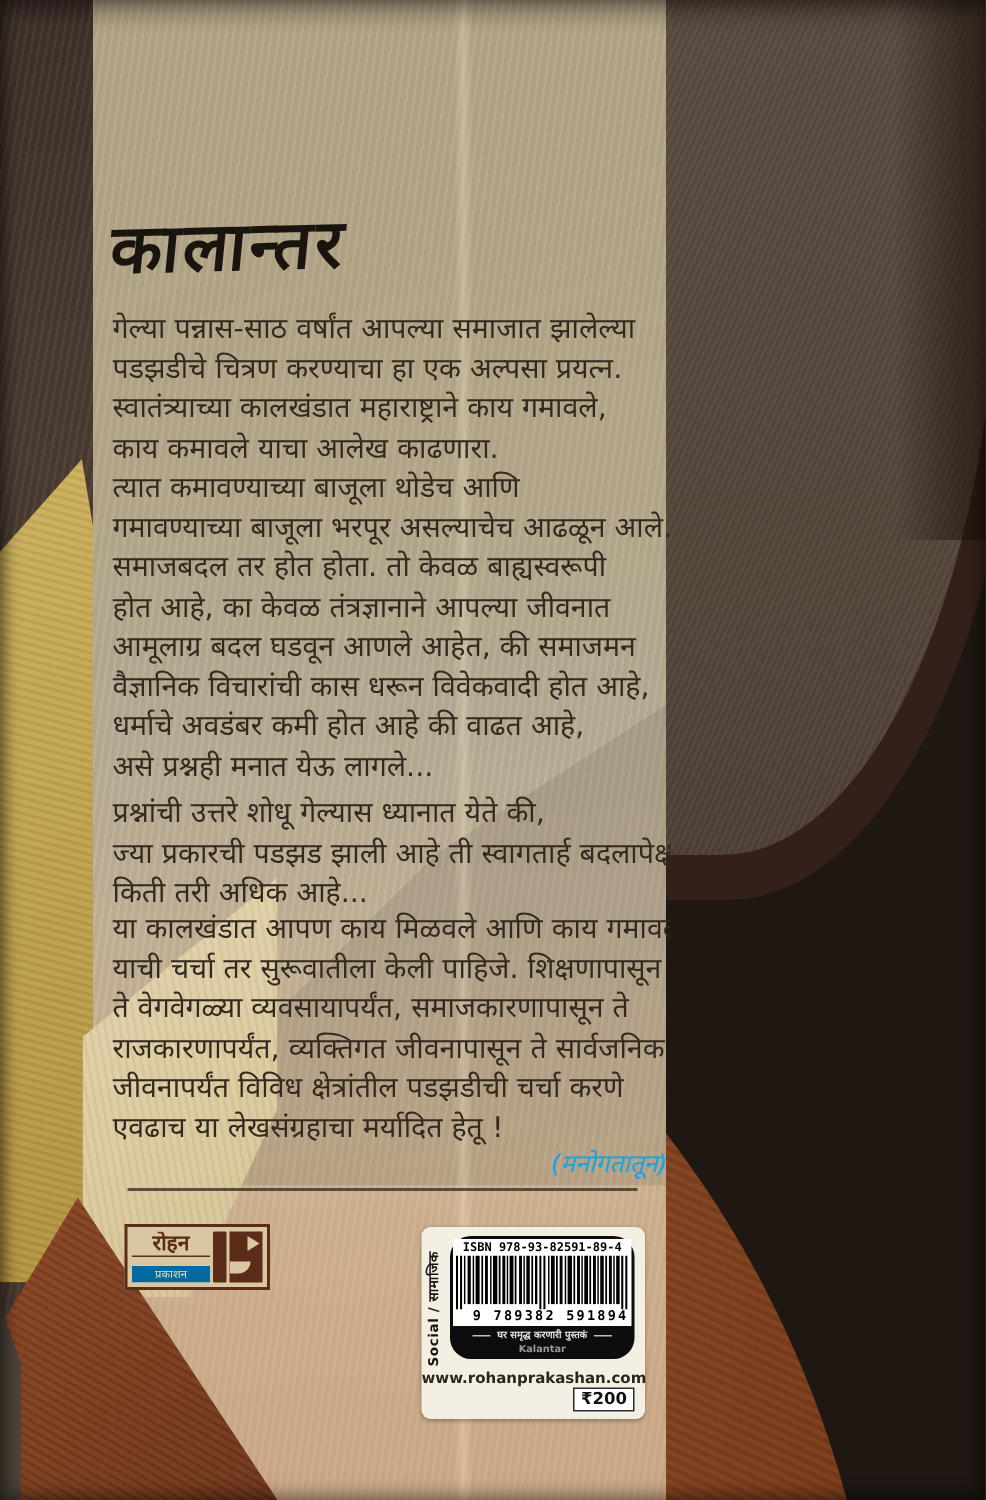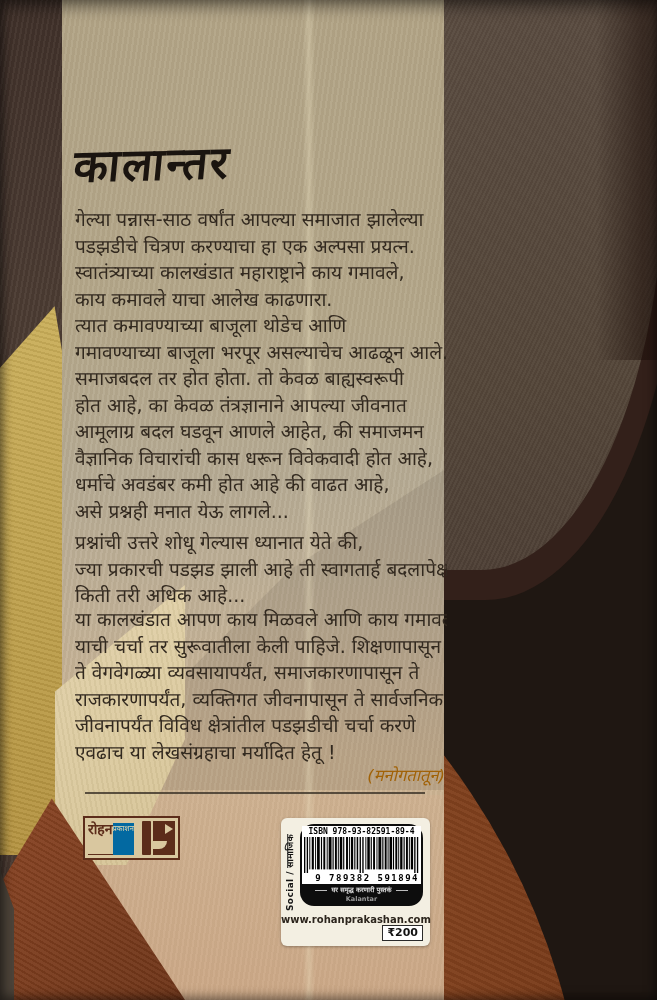--- a/index.html
+++ b/index.html
@@ -95,29 +95,29 @@
   .blurb{
     left:75px;width:372px;
     font-size:19px;line-height:26.5px;color:#32291f;
     white-space:pre;overflow:hidden;
   }
   .blurb.p1{top:206px;}
   .blurb.p2{top:529px;}
   .blurb.p3{top:606px;}
   .attribution{
     left:75px;top:763px;width:370px;text-align:right;
-    font-size:16.5px;font-style:italic;color:#a16207;white-space:pre;
+    font-size:16.5px;font-style:italic;color:#0ea5e9;white-space:pre;
   }
   .divider{left:85px;top:792px;width:340px;height:2px;background:#43392d;opacity:.85;}
   
   .logo{
     left:83px;top:816px;width:97px;height:44px;box-sizing:border-box;
     background:#d9c79f;border:2px solid #5c2c1a;display:flex;align-items:stretch;padding:3px 3px;gap:2px;
   }
-  .logo-left{flex:1 1 auto;display:flex;flex-direction:row;overflow:hidden;}
+  .logo-left{flex:1 1 auto;display:flex;flex-direction:column;justify-content:space-between;overflow:hidden;}
   .logo-name{
     font-size:14px;line-height:16px;font-weight:bold;color:#5c2c1a;text-align:center;
     border-bottom:1px solid #5c2c1a;white-space:nowrap;overflow:hidden;
   }
   .logo-sub{
     background:#0369a1;color:#ecdcb0;font-size:7.5px;line-height:11px;text-align:center;
     white-space:nowrap;overflow:hidden;margin-top:2px;
   }
   .logo-spine{width:9px;background:#5c2c1a;border-radius:1px;}
   .logo-book{width:22px;background:#5c2c1a;position:relative;overflow:hidden;}

